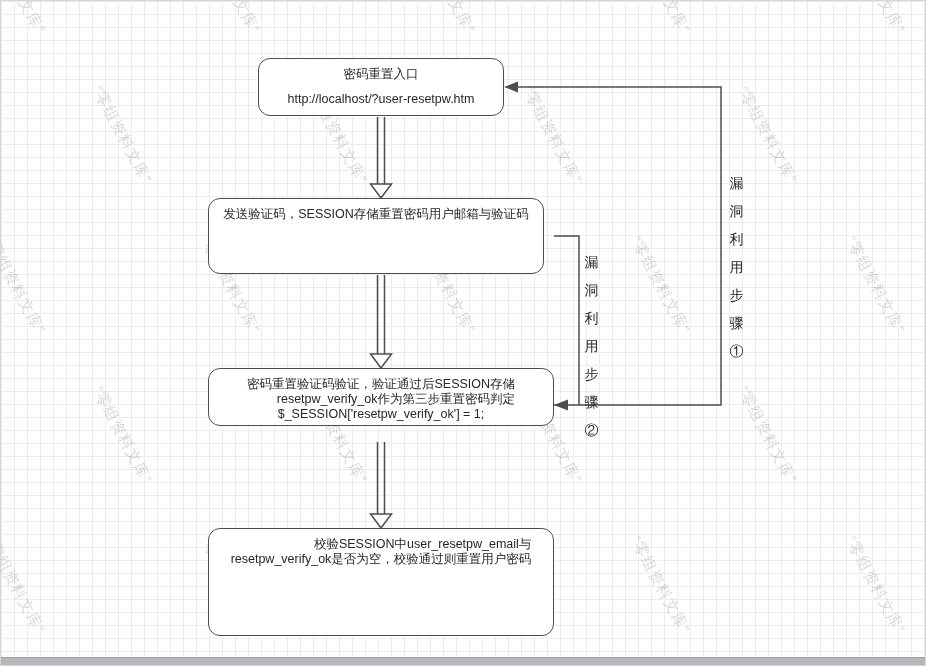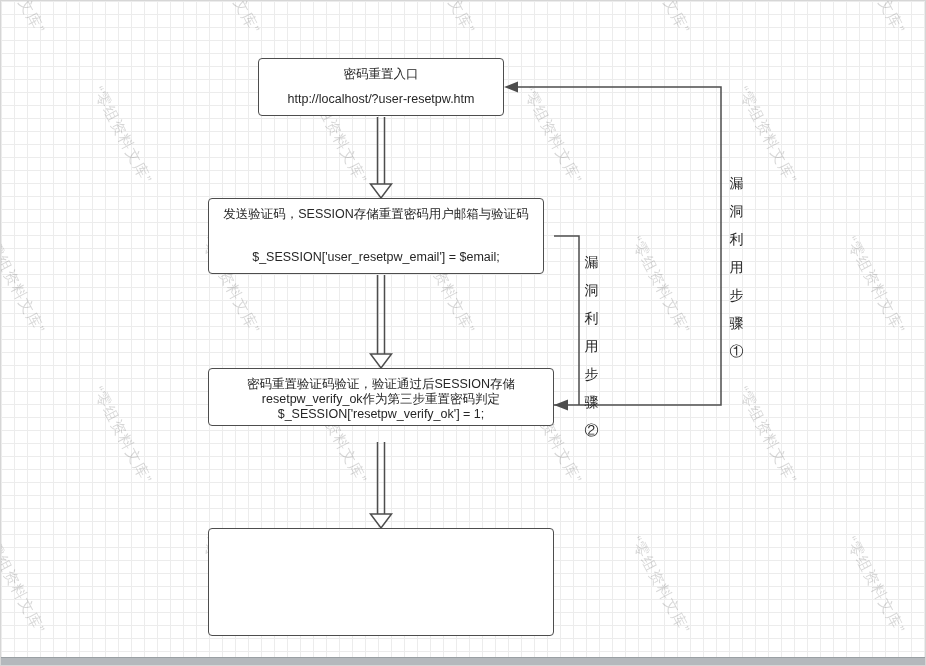--- a/index.html
+++ b/index.html
@@ -33,26 +33,26 @@
   .shaft, .conn { fill:none; stroke:#4d4d4d; stroke-width:1.5; }
   .head-open  { fill:#ffffff; stroke:#4d4d4d; stroke-width:1.5; }
   .head-solid { fill:#4d4d4d; stroke:none; }
 
   .node {
     position:absolute;
     z-index:3;
     box-sizing:border-box;
     background:#ffffff;
     border:1px solid #4d4d4d;
-    border-radius:4px;
+    border-radius:12px;
     display:flex;
     flex-direction:column;
     justify-content:space-between;
     align-items:center;
-    text-align:center;
+    text-align:right;
     padding:8px 6px;
     color:#262626;
     font-size:12.5px;
     line-height:15px;
   }
   .node .ntitle div, .node .ncode div { white-space:nowrap; }
 
   .vlabel {
     position:absolute;
     z-index:4;
@@ -137,35 +137,38 @@
     <div class="ncode">
       <div>http://localhost/?user-resetpw.htm</div>
     </div>
   </div>
 
   <div class="node" style="left:207px; top:197px; width:336px; height:76px;">
     <div class="ntitle">
       <div>发送验证码，SESSION存储重置密码用户邮箱与验证码</div>
     </div>
     <div class="ncode">
-      <div>$_SESSION['user_resetpw_email'] = $email;</div>
     </div>
   </div>
 
   <div class="node" style="left:207px; top:367px; width:346px; height:58px;">
     <div class="ntitle">
       <div>密码重置验证码验证，验证通过后SESSION存储</div>
       <div>resetpw_verify_ok作为第三步重置密码判定</div>
     </div>
     <div class="ncode">
       <div>$_SESSION['resetpw_verify_ok'] = 1;</div>
     </div>
   </div>
 
   <div class="node" style="left:207px; top:527px; width:346px; height:108px;">
+    <div class="ntitle">
+      <div>校验SESSION中user_resetpw_email与</div>
+      <div>resetpw_verify_ok是否为空，校验通过则重置用户密码</div>
+    </div>
   </div>
 
   <div class="vlabel" style="left:727px; top:168px;">漏洞利用步骤①</div>
 
   <div class="vlabel" style="left:582px; top:248px;font-family:Liberation Serif, serif;">漏洞利用步骤②</div>
 
   <div class="bottombar"></div>
 
 </div>
 

